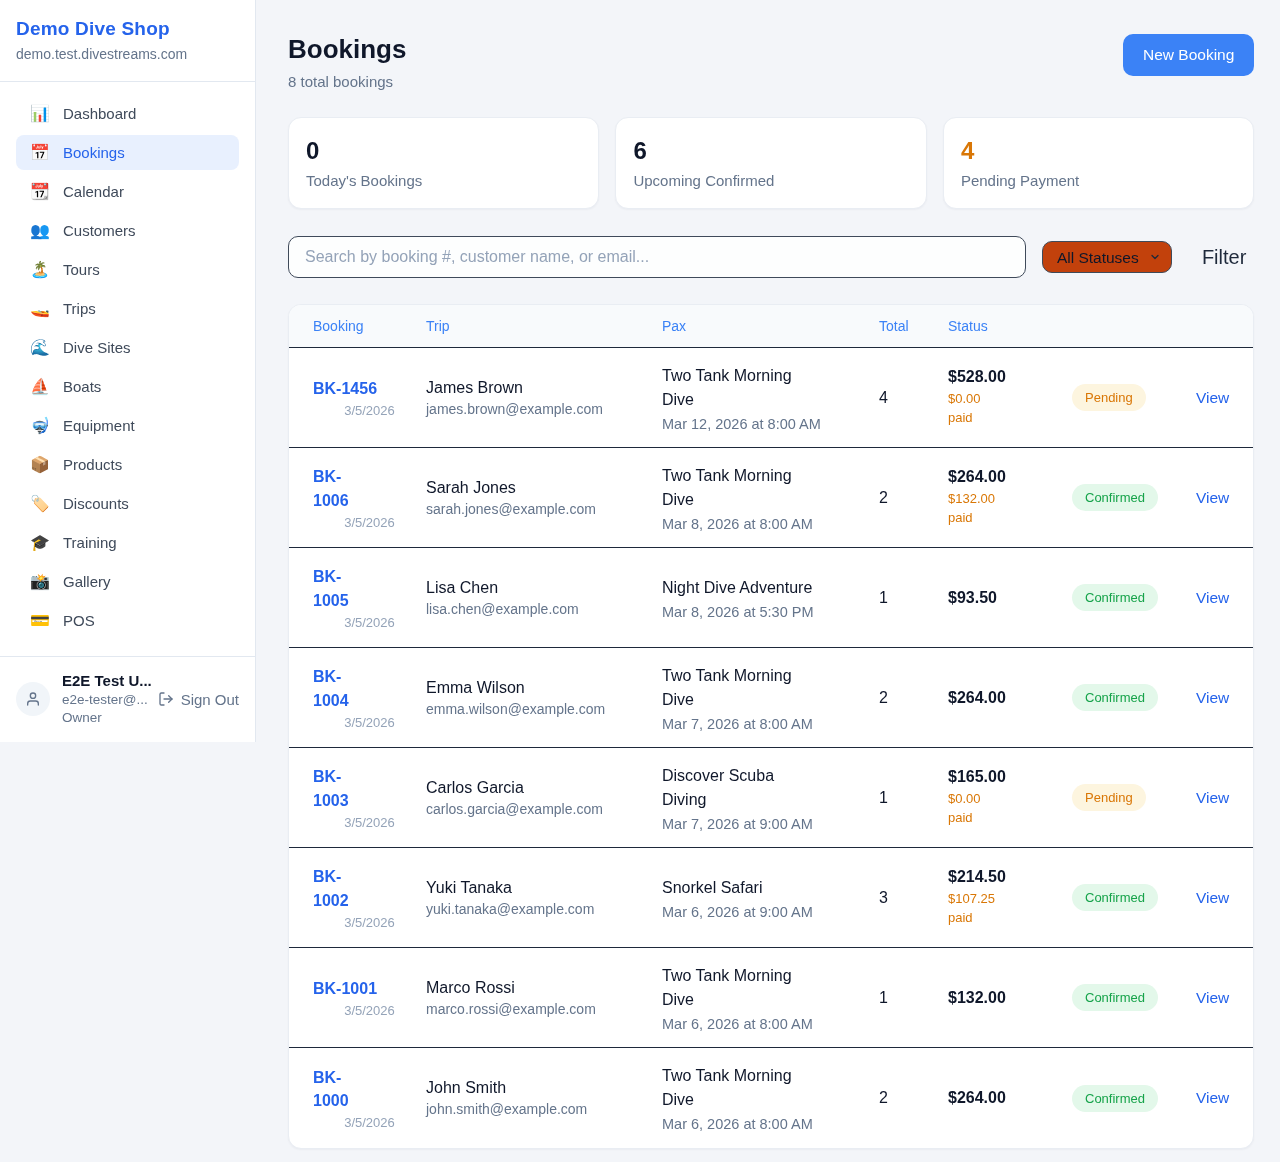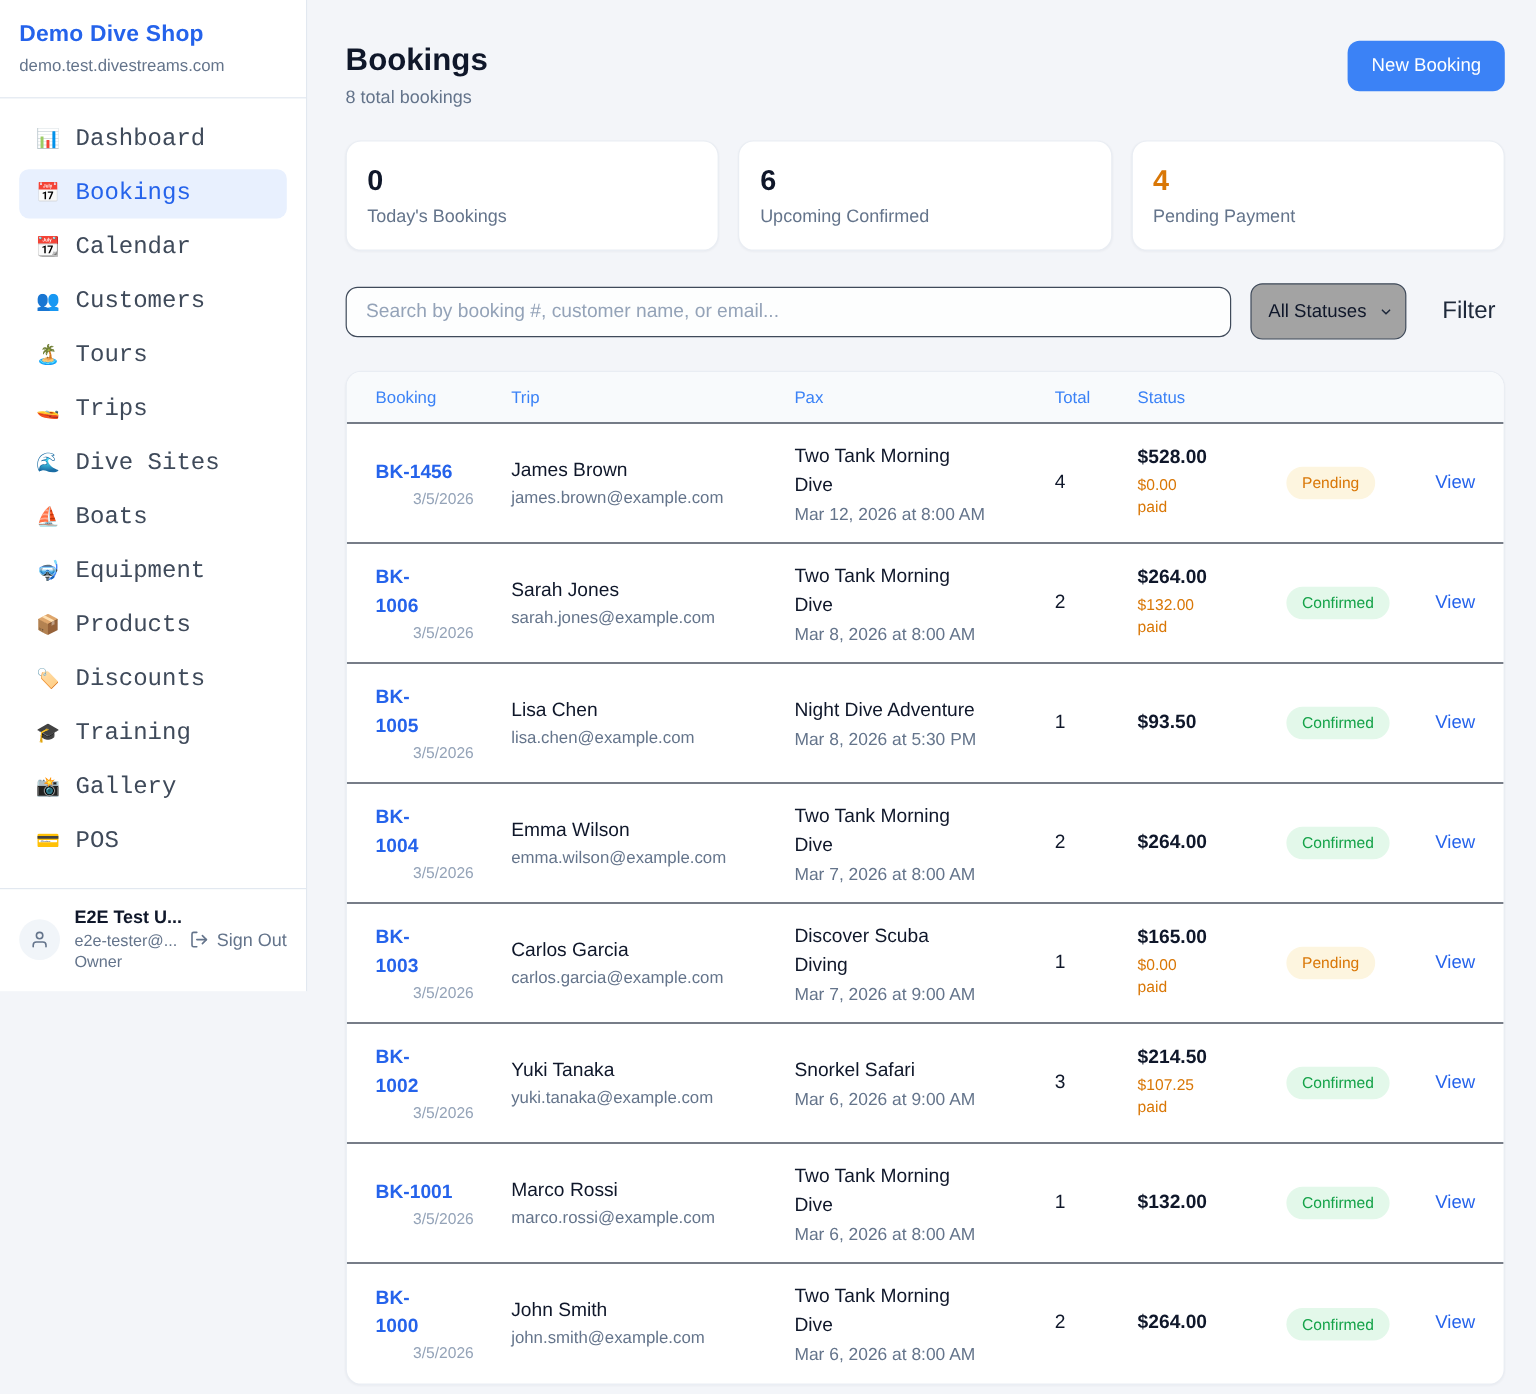--- a/index.html
+++ b/index.html
@@ -11,21 +11,21 @@
   }
   
   .sidebar { width:256px; flex:0 0 256px; background:#fff; border-right:1px solid #e2e8f0; }
   .side-header { padding:18px 16px 19px; border-bottom:1px solid #e2e8f0; }
   .brand { font-size:19px; font-weight:700; color:#2563eb; letter-spacing:.2px; }
   .brand-domain { font-size:14px; color:#64748b; margin-top:6px; }
   .nav { padding:14px 16px; }
   .nav-item { display:flex; align-items:center; gap:13px; padding:9px 14px; border-radius:8px;
               margin-bottom:4px; cursor:pointer; }
   .nav-icon { font-size:16px; width:20px; text-align:center; line-height:1; }
-  .nav-label { font-size:20px; color:#3f4a5a;font-family:Liberation Mono, monospace; }
+  .nav-label { font-size:15px; color:#3f4a5a; }
   .nav-item.active { background:#e8f0fe; }
   .nav-item.active .nav-label { color:#2563eb; font-weight:500; }
   .side-footer { border-top:1px solid #e2e8f0; padding:14px 16px; display:flex; align-items:center; gap:12px; }
   .avatar { width:34px; height:34px; border-radius:50%; background:#f1f5f9; flex:0 0 34px;
             display:flex; align-items:center; justify-content:center; }
   .user-info { line-height:1.35; min-width:0; }
   .user-name { font-size:15px; font-weight:700; color:#0f172a; white-space:nowrap; }
   .user-email, .user-role { font-size:13.5px; color:#64748b; white-space:nowrap; }
   .signout { margin-left:auto; display:flex; align-items:center; gap:7px; color:#64748b;
              font-size:15px; cursor:pointer; white-space:nowrap; }
@@ -43,21 +43,21 @@
                box-shadow:0 1px 2px rgba(15,23,42,.04); }
   .stat-value { font-size:24px; font-weight:700; color:#0f172a; }
   .stat-label { font-size:15px; color:#64748b; margin-top:7px; }
   
   .filter-row { display:flex; align-items:center; gap:16px; margin-top:27px; }
   .search-input { flex:1; height:42px; border:1.5px solid #3f4a5a; border-radius:10px;
                   padding:0 16px; font-size:16px; color:#0f172a; background:#fdfefe;
                   font-family:inherit; outline:none; }
   .search-input::placeholder { color:#94a3b8; }
   .select-wrap { position:relative; }
-  .status-select { height:47px; border:1.5px solid #3f4a5a; border-radius:10px; background:#a3a3a3;
+  .status-select { height:32px; border:1.5px solid #3f4a5a; border-radius:10px; background:#c2410c;
                    font-size:15.5px; color:#0f172a; padding:0 32px 0 14px; appearance:none;
                    -webkit-appearance:none; font-family:inherit; cursor:pointer; outline:none; }
   .select-chevron { position:absolute; right:11px; top:50%; transform:translateY(-50%); pointer-events:none; }
   .filter-btn { background:none; border:none; font-size:20px; color:#1e293b; cursor:pointer;
                 font-family:inherit; padding:0 8px 0 14px; }
   
   .table-card { margin-top:26px; background:#fff; border:1px solid #e9edf3; border-radius:13px;
                 overflow:hidden; box-shadow:0 1px 2px rgba(15,23,42,.04); }
   .thead, .trow { display:grid; grid-template-columns:113px 236px 217px 69px 124px 124px 1fr;
                   padding:0 24px; }

